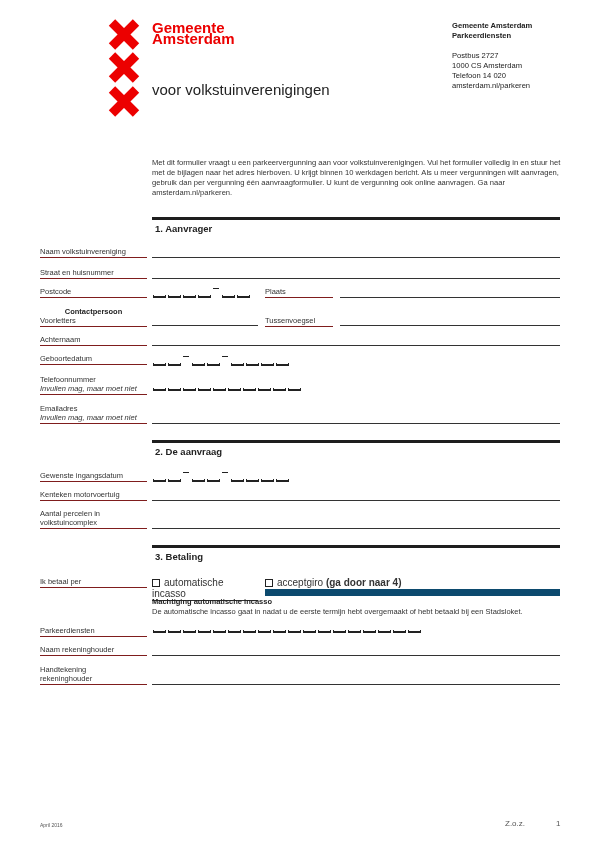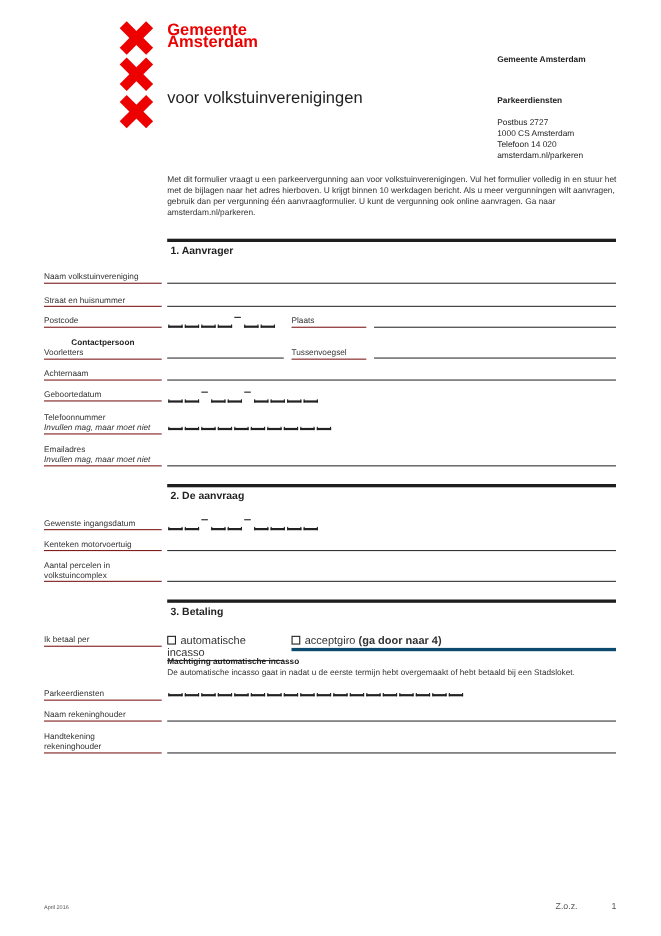--- a/index.html
+++ b/index.html
@@ -6,21 +6,21 @@
   body { width:601px; height:851px; position:relative; overflow:hidden;
          font-family:"Liberation Sans", sans-serif; color:#222; }
   .abs { position:absolute; }
   .cross { position:absolute; left:110px; width:28px; height:28px; }
   .cross::before, .cross::after { content:""; position:absolute; left:-3px; top:10px; width:34px; height:9px; background:#ec0000; }
   .cross::before { transform:rotate(45deg); }
   .cross::after { transform:rotate(-45deg); }
   .brand { left:152px; top:22px; color:#ec0000; font-weight:bold; font-size:15px; line-height:11px; }
   .title { left:152px; top:80px; font-size:15px; line-height:19px; color:#222; }
   .addr { left:452px; top:21px; font-size:7.6px; line-height:10px; color:#222; }
-  .addr b { display:block;margin-top:28px; }
+  .addr b { display:block; }
   .addr .gap { height:10px; }
   .intro { left:152px; top:158px; width:410px; font-size:7.6px; line-height:10px; color:#333; }
   .secbar { position:absolute; left:152px; width:408px; height:3px; background:#1e1e1e; }
   .sectitle { position:absolute; left:155px; font-size:9.5px; font-weight:bold; color:#222; }
   .lbl { position:absolute; left:40px; width:107px; border-bottom:1px solid #7f1d1d; font-size:7.5px; line-height:9px; color:#333; padding-bottom:1px; }
   .lbl b { font-weight:bold; color:#222; display:block;text-align:center; }
   .lbl i { display:block; font-style:italic; }
   .fld { position:absolute; border-bottom:1px solid #333; height:0; }
   .boxes { position:absolute; display:flex; align-items:flex-end; }
   .bx { width:13px; height:3px; border-left:1px solid #222; border-right:1px solid #222; border-bottom:2px solid #222; margin-right:2px; box-sizing:border-box; }
@@ -157,21 +157,21 @@
 </div>
 <div class="fld" style="left:152px; top:528px; width:408px"></div>
 
 <div class="secbar" style="top:545px"></div>
 <div class="sectitle" style="top:551px">3.  Betaling</div>
 
 <div class="lbl" style="top:577px">Ik betaal per</div>
 <div class="inl" style="left:152px; top:577px; width:106px; border-bottom:1px solid #333; padding-bottom:1px">
   <span class="cb"></span><span>automatische incasso</span>
 </div>
-<div class="inl" style="left:265px; top:577px; width:295px; border-bottom:3px solid #0c4a6e; padding-bottom:1px">
+<div class="inl" style="left:265px; top:577px; width:295px; border-bottom:7px solid #0c4a6e; padding-bottom:1px">
   <span class="cb"></span><span>acceptgiro</span>
   <b>(ga door naar 4)</b>
 </div>
 
 <div class="abs small" style="left:152px; top:597px; width:415px">
   <b style="display:block; color:#222">Machtiging automatische incasso</b>
   <span>De automatische incasso gaat in nadat u de eerste termijn hebt overgemaakt of hebt betaald bij een Stadsloket.</span>
 </div>
 
 <div class="lbl" style="top:626px">Parkeerdiensten</div>

